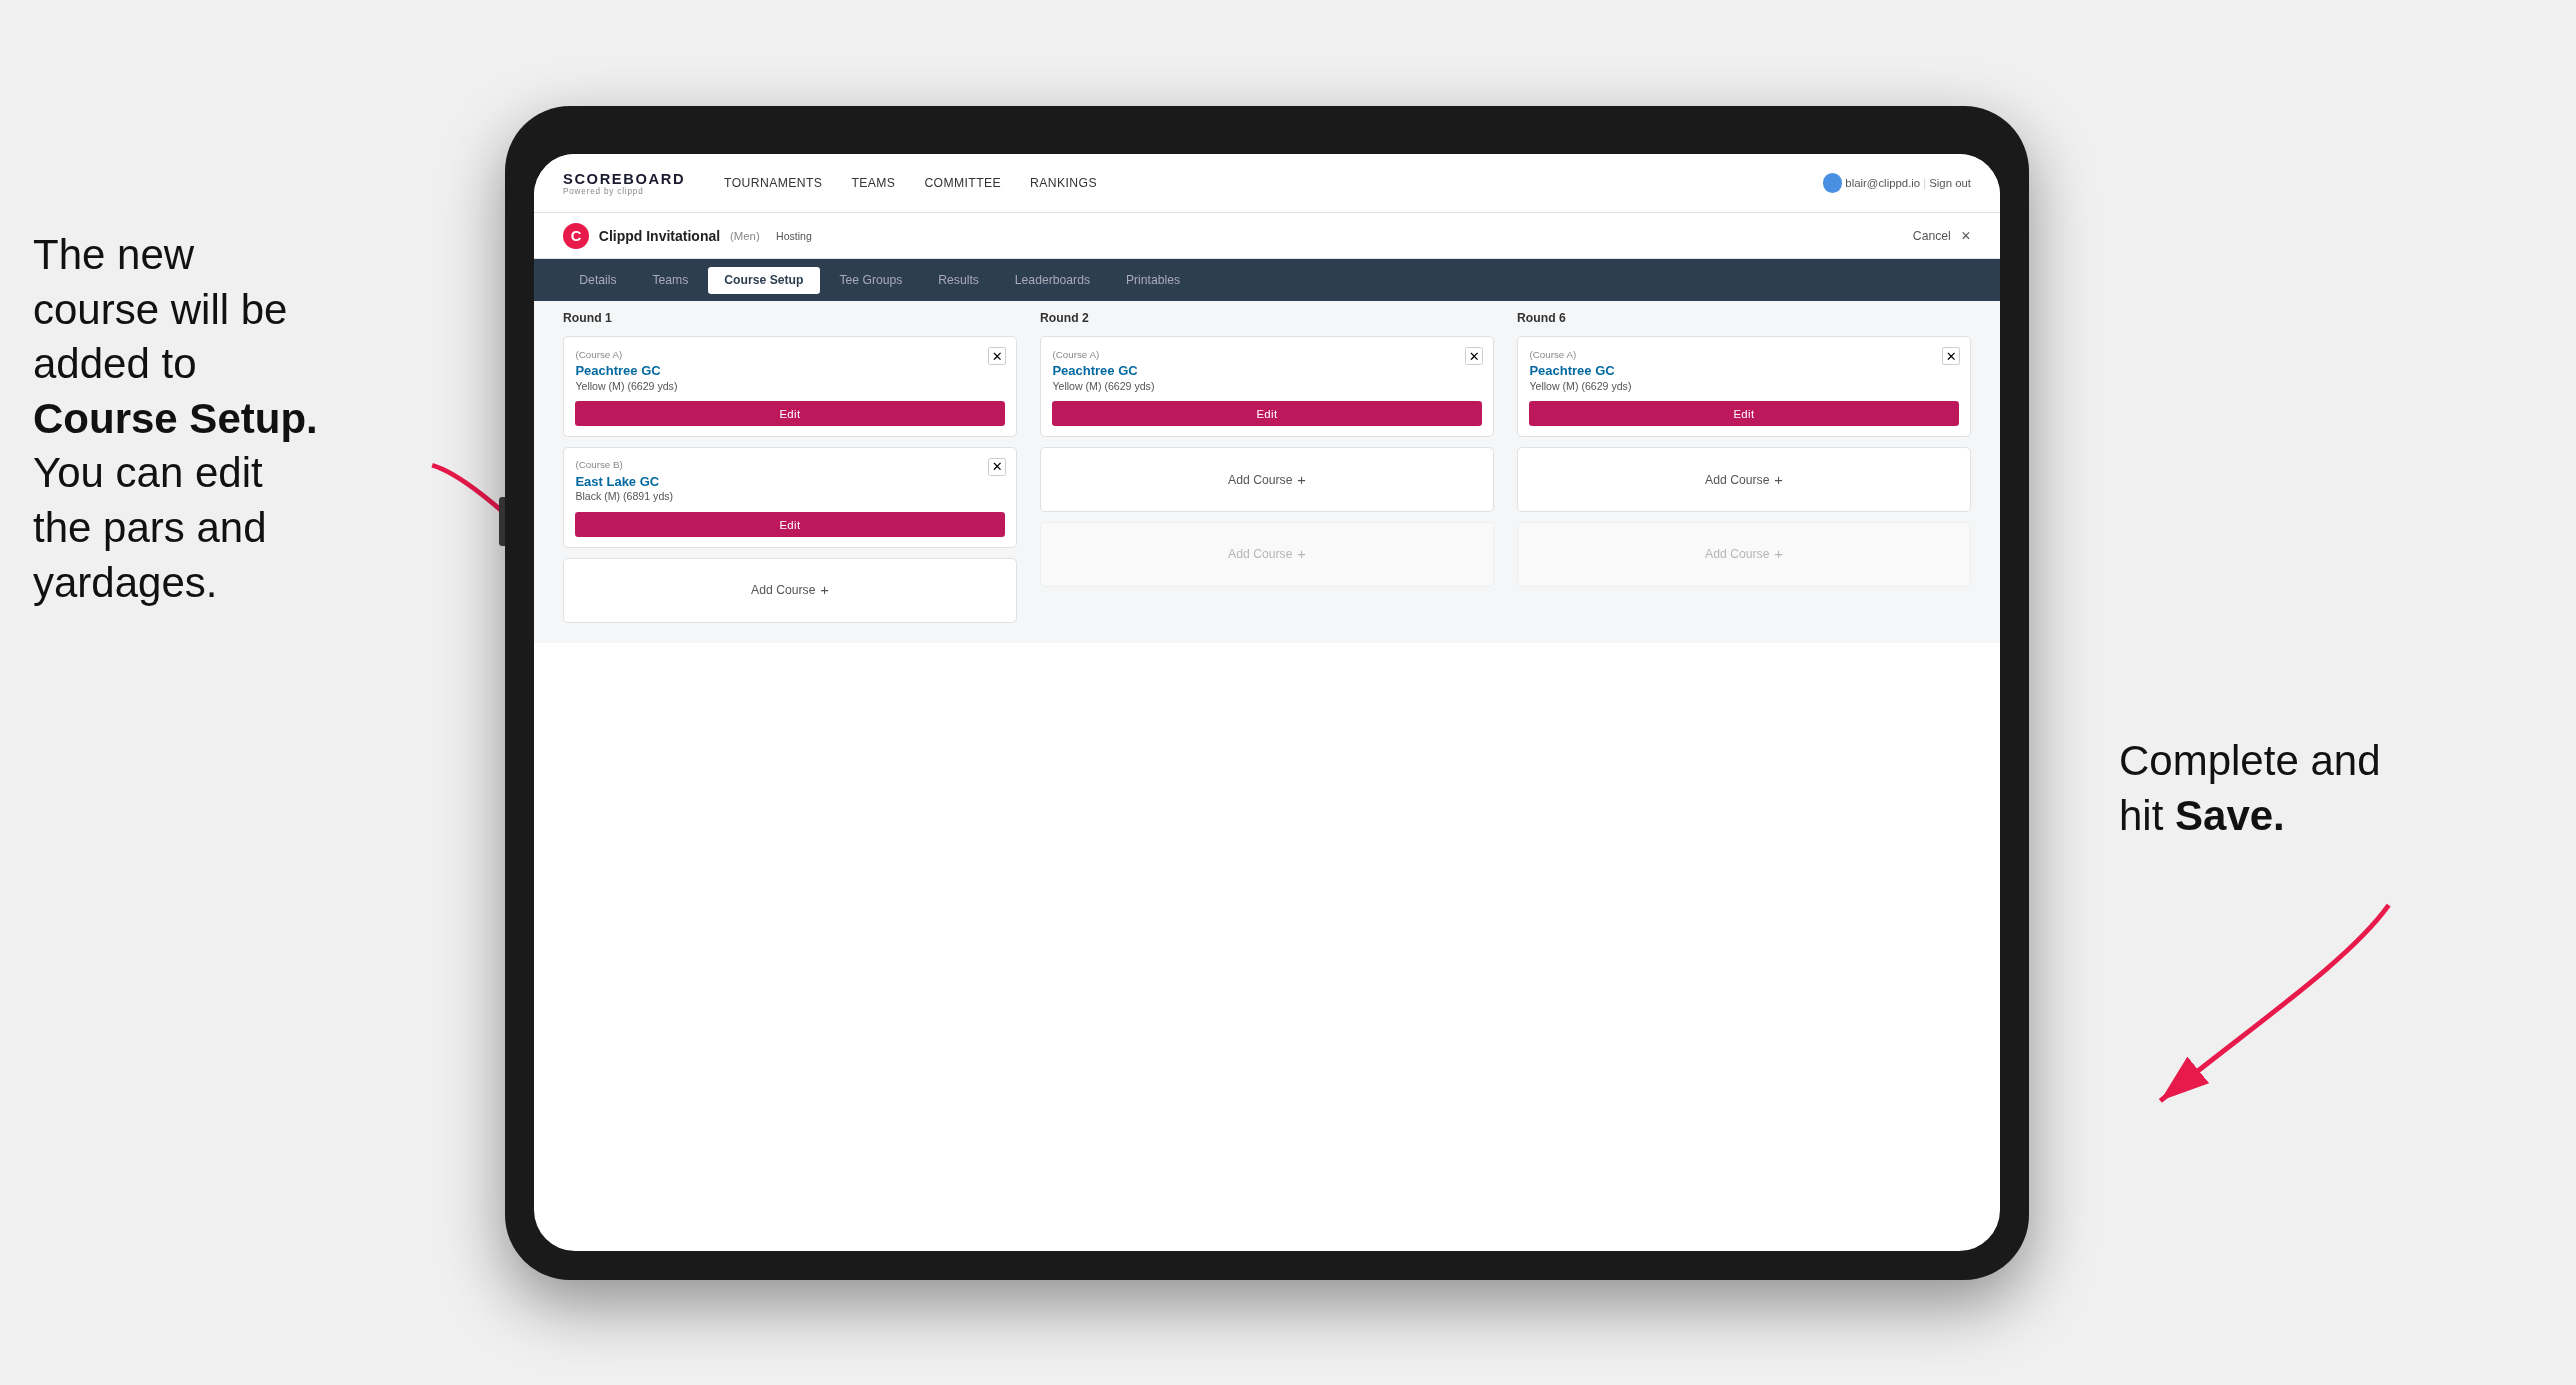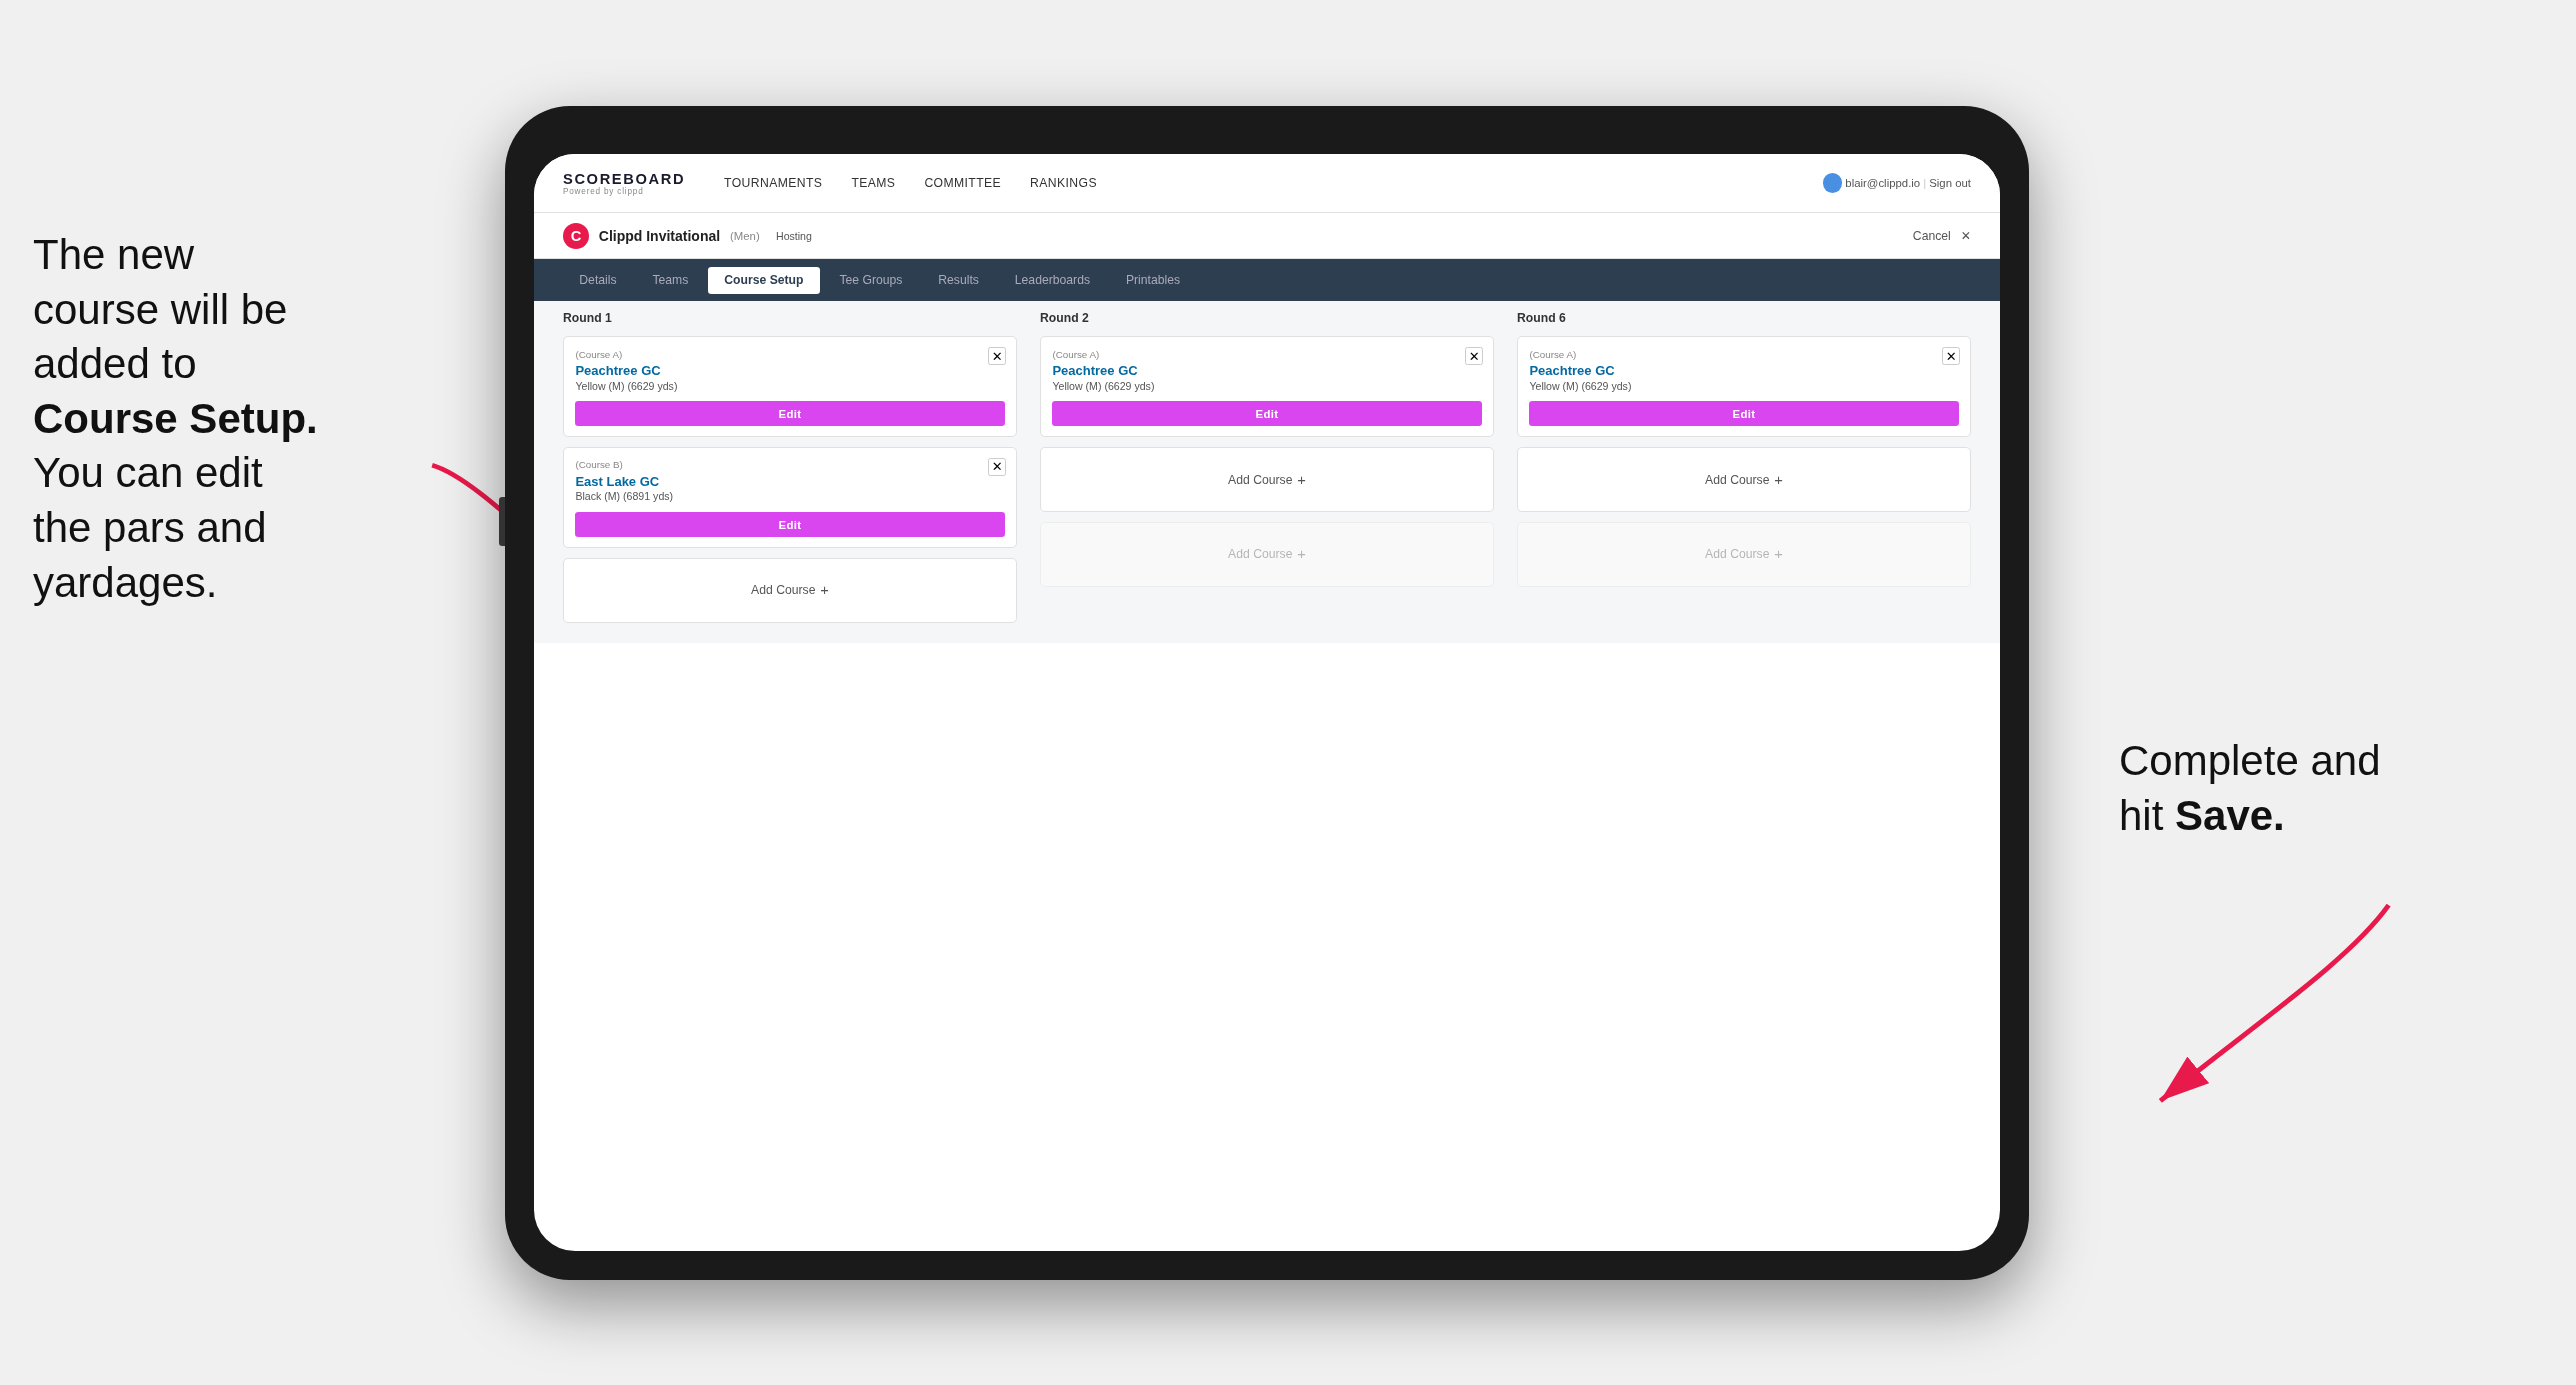--- a/index.html
+++ b/index.html
@@ -281,28 +281,28 @@
       margin-bottom: 1.6px;
     }
 
     .course-tee {
       font-size: 10.6px;
       color: #555;
       margin-bottom: 9.8px;
     }
 
     .edit-btn {
-      background: #d946ef;
+      background: #be185d;
       color: #fff;
       border: none;
       border-radius: 3.3px;
       padding: 6.5px 0;
       width: 100%;
       font-size: 11.4px;
-      font-weight: 700;
+      font-weight: 400;
       cursor: pointer;
       letter-spacing: 0.4px;
     }
 
     .card-icon {
       position: absolute;
       right: 9.8px;
       top: 9.8px;
       width: 18px;
       height: 18px;

